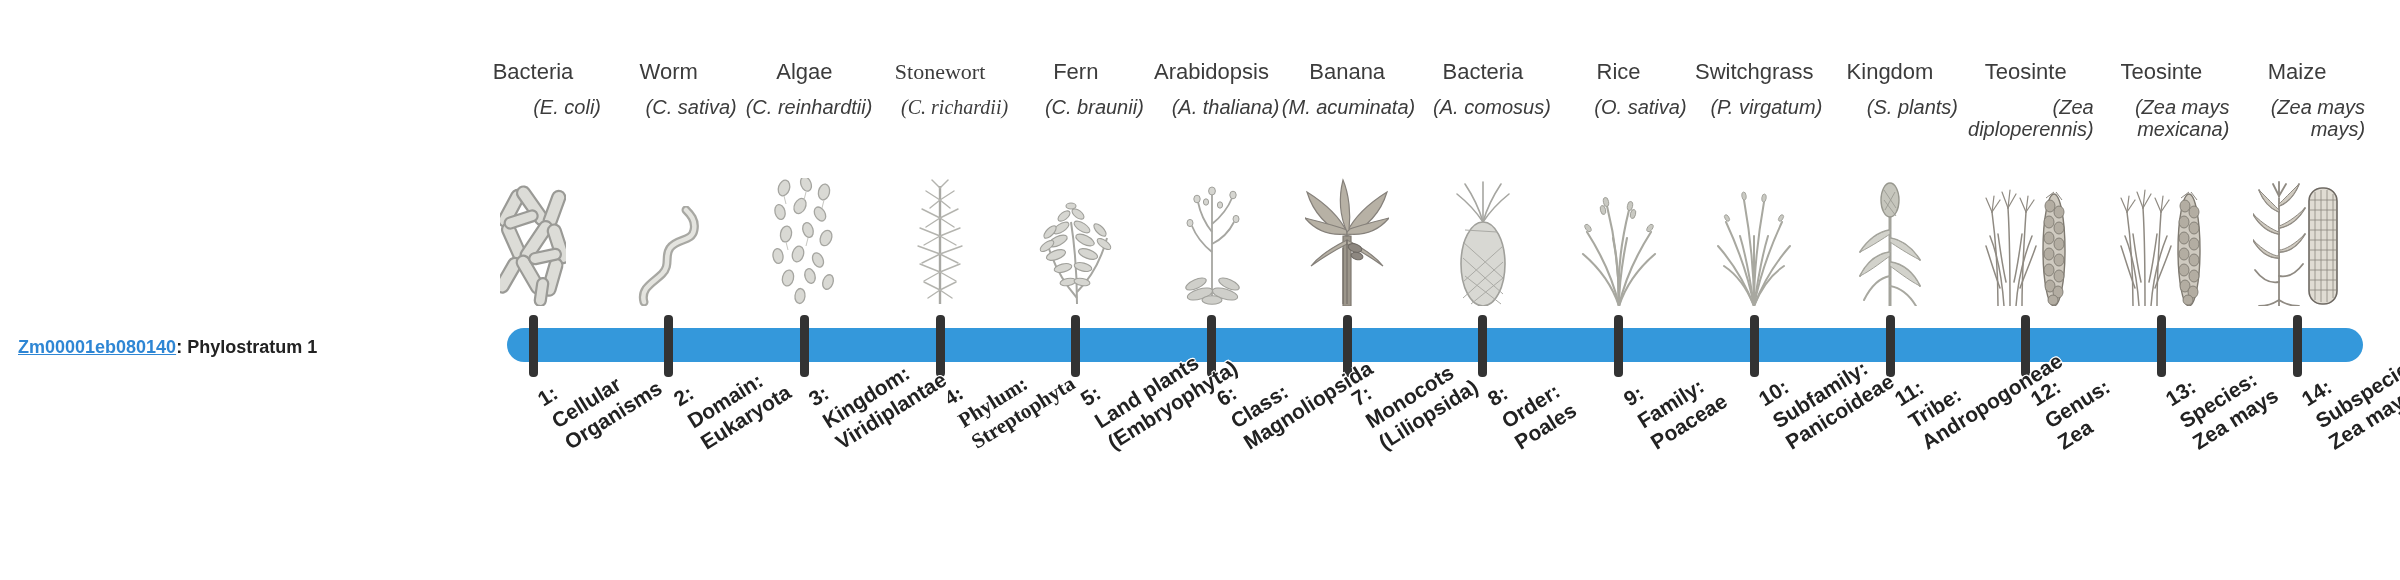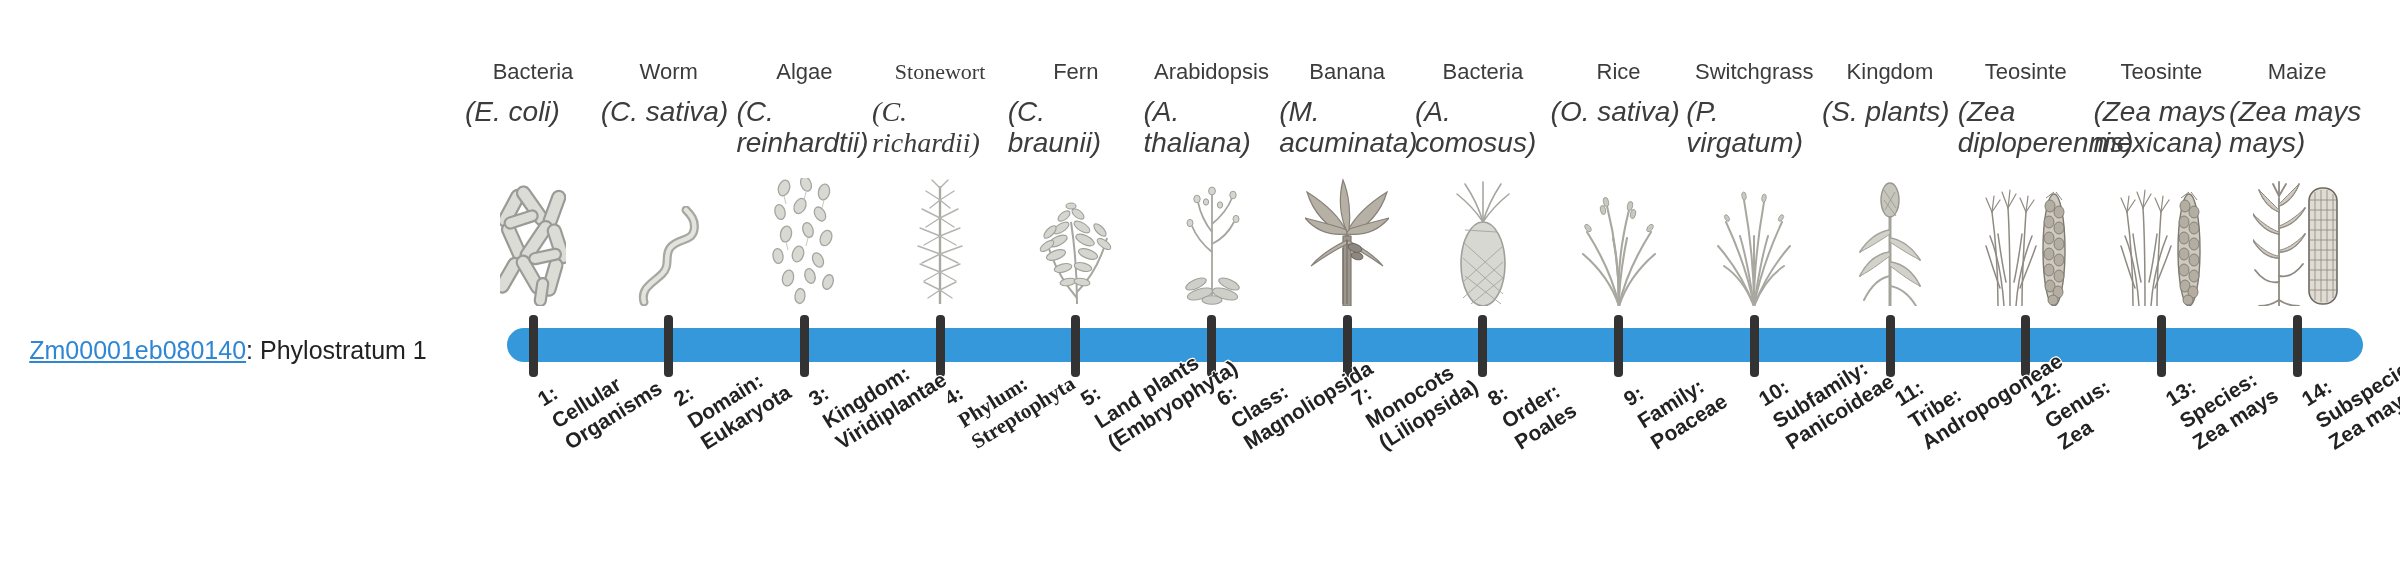--- a/index.html
+++ b/index.html
@@ -19,25 +19,26 @@
     width: 2400px;
     height: 580px;
   }
 
   
   #row-label {
     position: absolute;
     left: 18px;
     top: 338px;
     width: 420px;
-    text-align: center;
-    font-size: 25px;
+    text-align: left;
+    font-size: 18px;
     color: #222222;
     white-space: nowrap;
     line-height: 1;
+    font-weight: bold;
   }
   #row-label .gene-link {
     color: #2e86d4;
     text-decoration: underline;
     cursor: pointer;
   }
   #row-label .strat-text { color: #222222; }
 
   
   #bar {
@@ -76,22 +77,22 @@
     left: 0; right: 0;
     text-align: center;
     font-size: 22px;
     color: #3c3c3c;
     line-height: 1.12;
   }
   .sci-name {
     position: absolute;
     top: 96px;
     left: 0; right: 0;
-    text-align: left;
-    font-size: 28px;
+    text-align: right;
+    font-size: 20px;
     font-style: italic;
     color: #3c3c3c;
     line-height: 1.12;
   }
 
   
   .art {
     position: absolute;
     top: 166px;
     left: 0; right: 0;

